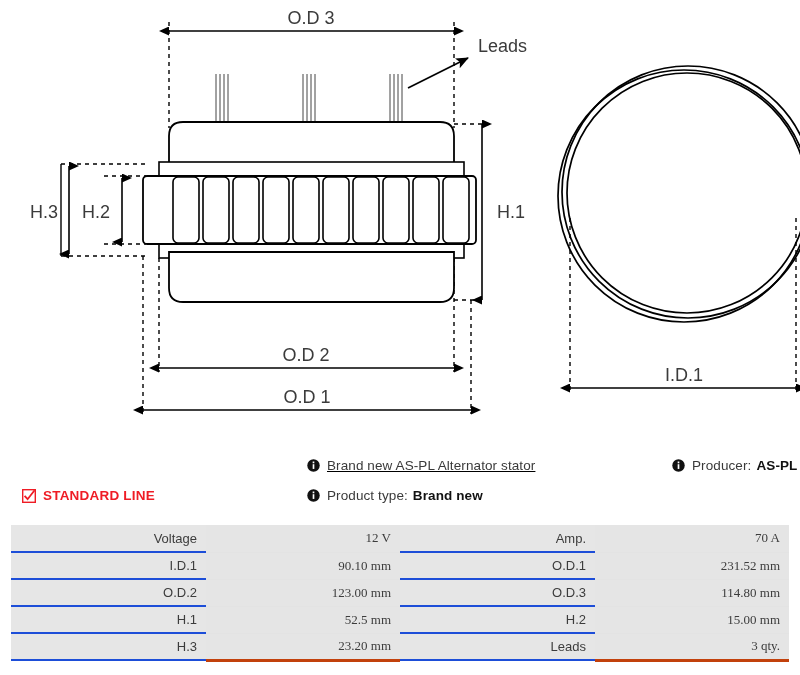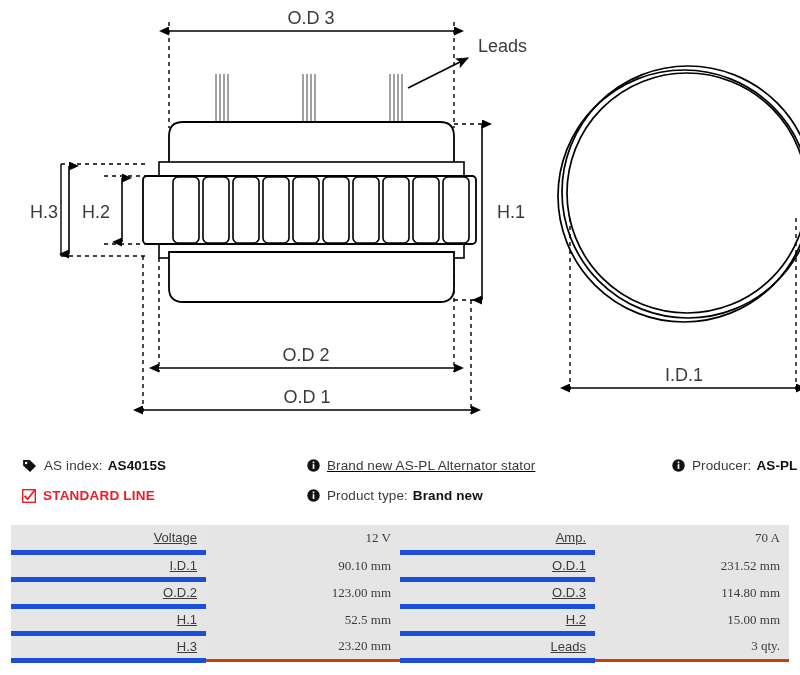--- a/index.html
+++ b/index.html
@@ -86,22 +86,21 @@
     height: 27px;
     font-size: 13px;
     color: #3c3c3c;
     text-align: right;
     padding: 0 9px;
     vertical-align: middle;
     white-space: nowrap;
   }
   #spec-table td.lbl {
     background: #e6e6e6;
-    border-bottom: 5px solid #1d4ed8;
-    text-decoration: underline;
+    border-bottom: 2px solid #1d4ed8;
   }
   #spec-table td.val {
     background: #e5e5e5;
     border-bottom: 1px solid #e3e3e3;
     font-family: Liberation Serif, serif;
   }
   #spec-table tr:last-child td.val { border-bottom: 3px solid #c2410c; margin-left: 13px; }
   #spec-table col.c1 { width: 195px; }
   #spec-table col.c2 { width: 194px; }
   #spec-table col.c3 { width: 195px; }
@@ -219,30 +218,20 @@
         </g>
 
         <line x1="554" y1="388" x2="780" y2="388" stroke="#000" stroke-width="1.6" marker-start="url(#arrL)" marker-end="url(#arrR)"></line>
         <text x="668" y="381" text-anchor="middle" font-family="Liberation Sans, sans-serif" font-size="18" fill="#3b3b3b">I.D.1</text>
       </g>
     </svg>
   </div>
 
   <div id="info-block">
 
-    <div class="info-row row-a">
-      <span class="ico">
-        <svg width="15" height="14" viewBox="0 0 16 15">
-          <path d="M1.2,1.2 L8.2,1.2 L15,7.6 L8.6,13.9 L1.2,7.1 Z" fill="#111"></path>
-          <circle cx="4.4" cy="4.4" r="1.35" fill="#fff"></circle>
-        </svg>
-      </span>
-      <span class="info-text">AS index:</span>
-      <span class="info-text" style="margin-left:5px;"><b>AS4015S</b></span>
-    </div>
 
     <div class="info-row row-b">
       <span class="ico">
         <svg width="14" height="14" viewBox="0 0 14 14">
           <rect x="0.7" y="0.7" width="12.6" height="12.6" fill="none" stroke="#ef1c25" stroke-width="1.4"></rect>
           <path d="M2.6,6.9 L5.6,10.2 L12.6,1.2" fill="none" stroke="#ef1c25" stroke-width="1.8"></path>
         </svg>
       </span>
       <span class="std-line">STANDARD LINE</span>
     </div>

